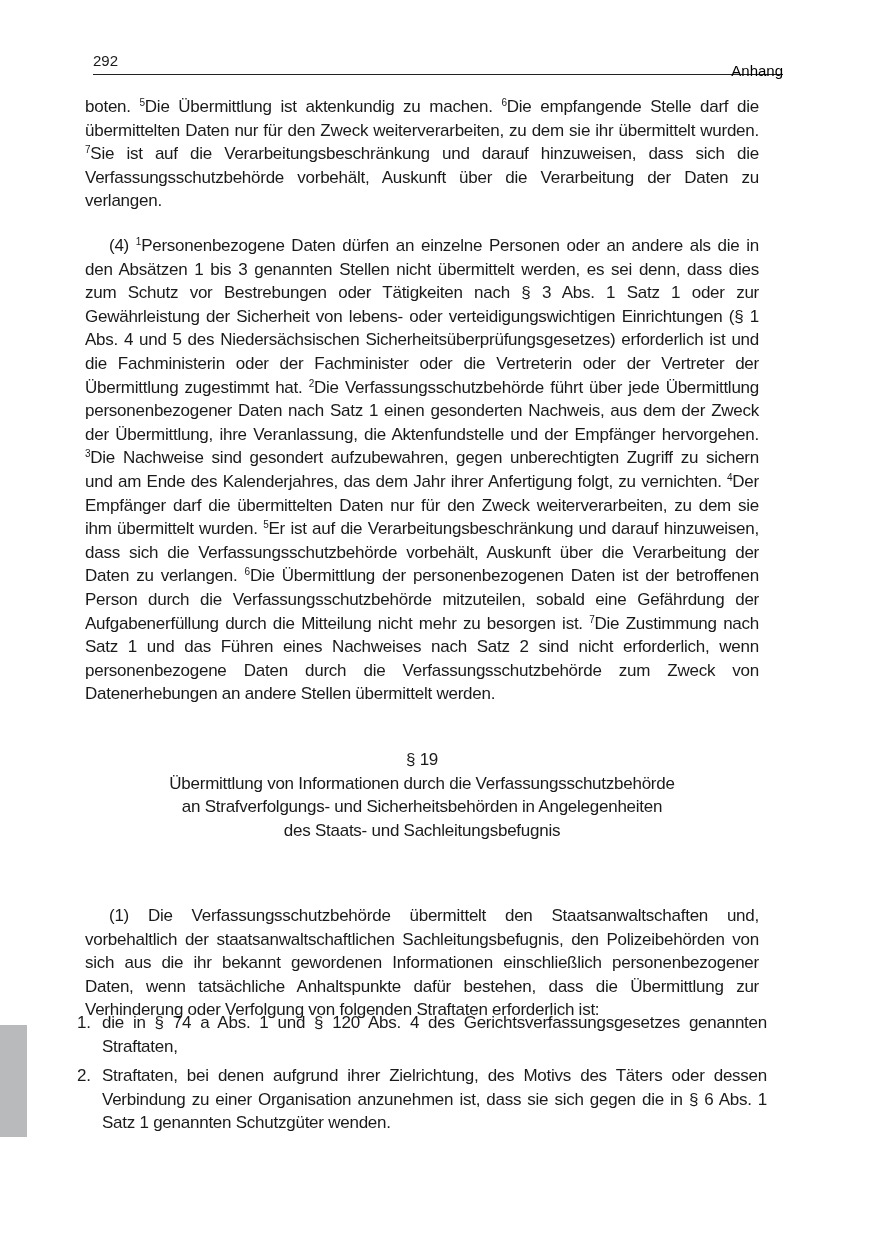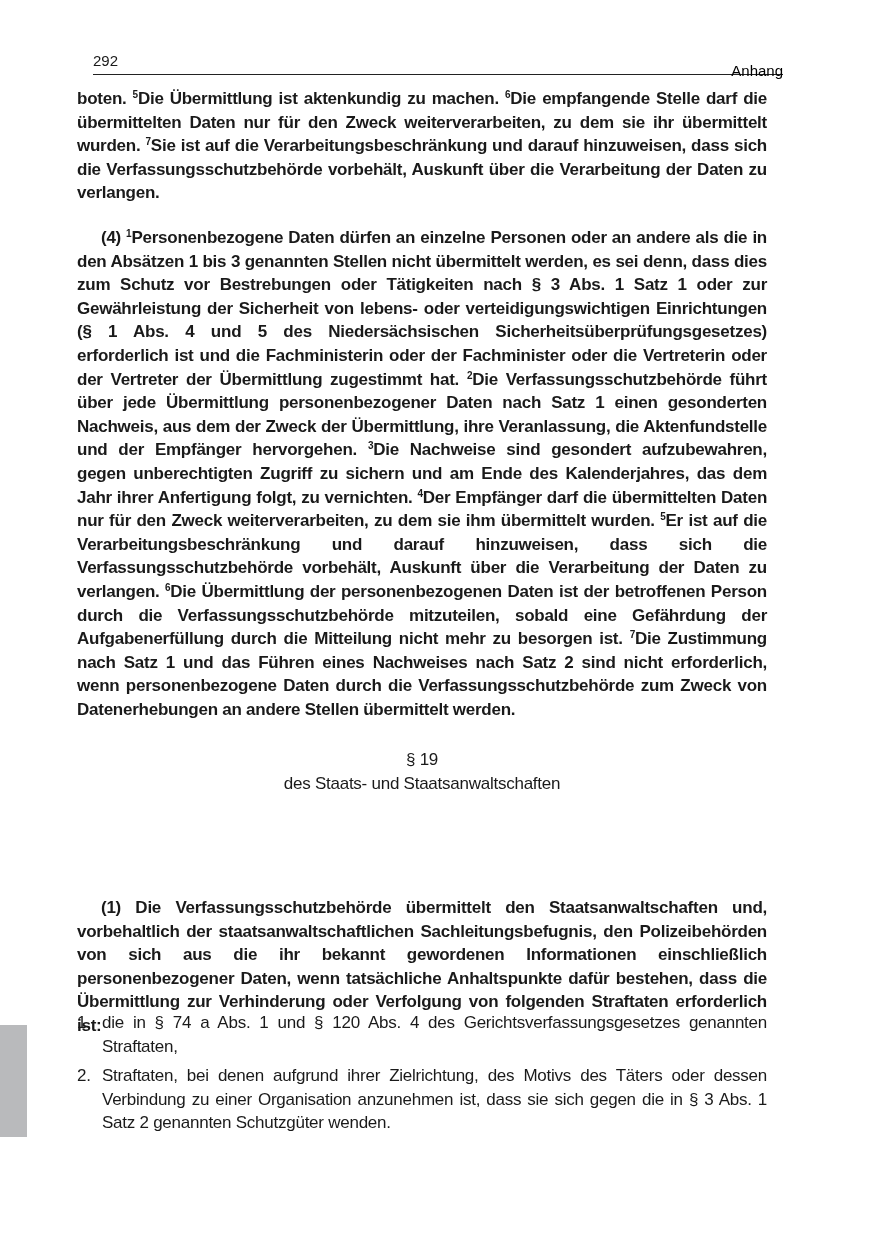--- a/index.html
+++ b/index.html
@@ -4,21 +4,21 @@
 <style>
   html, body { margin: 0; padding: 0; background: #ffffff; }
   body { width: 875px; height: 1241px; position: relative; overflow: hidden;
          font-family: "Liberation Sans Narrow", "Liberation Sans", sans-serif; color: #1a1a1a; }
   .header { position: absolute; left: 77px; top: 52px; width: 690px; height: 22px;
             border-bottom: 1.2px solid #222; font-size: 15px; margin-left: 16px; }
   .header .pnum { position: absolute; left: 0; top: 0; }
   .header .section { position: absolute; right: 0; top: 10px; color: #000000; }
   .text { position: absolute; left: 77px; width: 690px; font-size: 17px; line-height: 23.6px;
           text-align: justify; letter-spacing: -0.25px; }
-  .text p { margin: 0; font-weight: bold; }
+  .text p { margin: 8px; }
   .indent { text-indent: 24px; }
   sup { font-size: 10px; vertical-align: 6px; line-height: 0; }
   .heading { position: absolute; left: 77px; width: 690px; text-align: center; font-size: 17px;
              line-height: 23.6px; letter-spacing: -0.25px; }
   .list { position: absolute; left: 77px; width: 690px; font-size: 17px; line-height: 23.6px;
           letter-spacing: -0.25px; }
   .list .item { display: flex; margin-bottom: 6px; }
   .list .num { width: 25px; flex: none; }
   .list .body { flex: 1; text-align: justify; }
   .sidetab { position: absolute; left: 0; top: 1025px; width: 27px; height: 112px; background: #b9babc; }
@@ -38,31 +38,33 @@
 </div>
 
 <div class="text" style="top:226px;">
   <p class="indent">
     <span>(4) </span><sup>1</sup><span>Personenbezogene Daten dürfen an einzelne Personen oder an andere als die in den Absätzen 1 bis 3 genannten Stellen nicht übermittelt werden, es sei denn, dass dies zum Schutz vor Bestrebungen oder Tätigkeiten nach § 3 Abs. 1 Satz 1 oder zur Gewährleistung der Sicherheit von lebens- oder verteidigungswichtigen Einrichtungen (§ 1 Abs. 4 und 5 des Niedersächsischen Sicherheitsüberprüfungsgesetzes) erforderlich ist und die Fachministerin oder der Fachminister oder die Vertreterin oder der Vertreter der Übermittlung zugestimmt hat. </span><sup>2</sup><span>Die Verfassungsschutzbehörde führt über jede Übermittlung personenbezogener Daten nach Satz 1 einen gesonderten Nachweis, aus dem der Zweck der Übermittlung, ihre Veranlassung, die Aktenfundstelle und der Empfänger hervorgehen. </span><sup>3</sup><span>Die Nachweise sind gesondert aufzubewahren, gegen unberechtigten Zugriff zu sichern und am Ende des Kalenderjahres, das dem Jahr ihrer Anfertigung folgt, zu vernichten. </span><sup>4</sup><span>Der Empfänger darf die übermittelten Daten nur für den Zweck weiterverarbeiten, zu dem sie ihm übermittelt wurden. </span><sup>5</sup><span>Er ist auf die Verarbeitungsbeschränkung und darauf hinzuweisen, dass sich die Verfassungsschutzbehörde vorbehält, Auskunft über die Verarbeitung der Daten zu verlangen. </span><sup>6</sup><span>Die Übermittlung der personenbezogenen Daten ist der betroffenen Person durch die Verfassungsschutzbehörde mitzuteilen, sobald eine Gefährdung der Aufgabenerfüllung durch die Mitteilung nicht mehr zu besorgen ist. </span><sup>7</sup><span>Die Zustimmung nach Satz 1 und das Führen eines Nachweises nach Satz 2 sind nicht erforderlich, wenn personenbezogene Daten durch die Verfassungsschutzbehörde zum Zweck von Datenerhebungen an andere Stellen übermittelt werden.</span>
   </p>
 </div>
 
 <div class="heading" style="top:748px;">
   <div>§ 19</div>
-  <div>des Staats- und Staatsanwaltschaften</div>
+  <div>Übermittlung von Informationen durch die Verfassungsschutzbehörde</div>
+  <div>an Strafverfolgungs- und Sicherheitsbehörden in Angelegenheiten</div>
+  <div>des Staats- und Sachleitungsbefugnis</div>
 </div>
 
 <div class="text" style="top:896px;">
   <p class="indent">(1) Die Verfassungsschutzbehörde übermittelt den Staatsanwaltschaften und, vorbehaltlich der staatsanwaltschaftlichen Sachleitungsbefugnis, den Polizeibehörden von sich aus die ihr bekannt gewordenen Informationen einschließlich personenbezogener Daten, wenn tatsächliche Anhaltspunkte dafür bestehen, dass die Übermittlung zur Verhinderung oder Verfolgung von folgenden Straftaten erforderlich ist:</p>
 </div>
 
 <div class="list" style="top:1011px;">
   <div class="item">
     <span class="num">1.</span>
     <span class="body">die in § 74 a Abs. 1 und § 120 Abs. 4 des Gerichtsverfassungsgesetzes genannten Straftaten,</span>
   </div>
   <div class="item">
     <span class="num">2.</span>
-    <span class="body">Straftaten, bei denen aufgrund ihrer Zielrichtung, des Motivs des Täters oder dessen Verbindung zu einer Organisation anzunehmen ist, dass sie sich gegen die in § 3 Abs. 1 Satz 2 genannten Schutzgüter wenden.</span>
+    <span class="body">Straftaten, bei denen aufgrund ihrer Zielrichtung, des Motivs des Täters oder dessen Verbindung zu einer Organisation anzunehmen ist, dass sie sich gegen die in § 6 Abs. 1 Satz 1 genannten Schutzgüter wenden.</span>
   </div>
 </div>
 
 <div class="sidetab"></div>
 
 </body></html>

